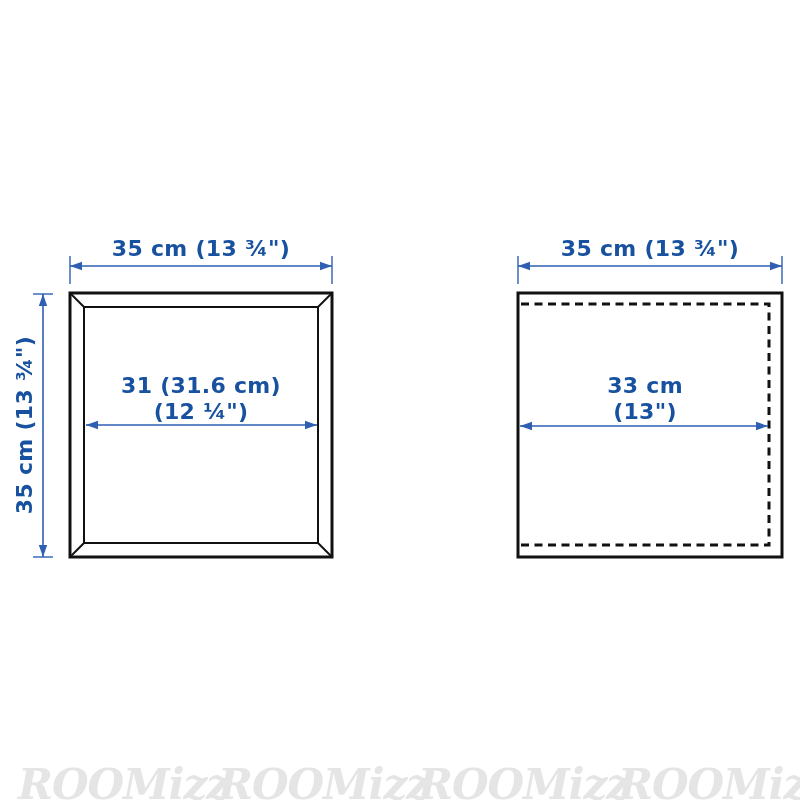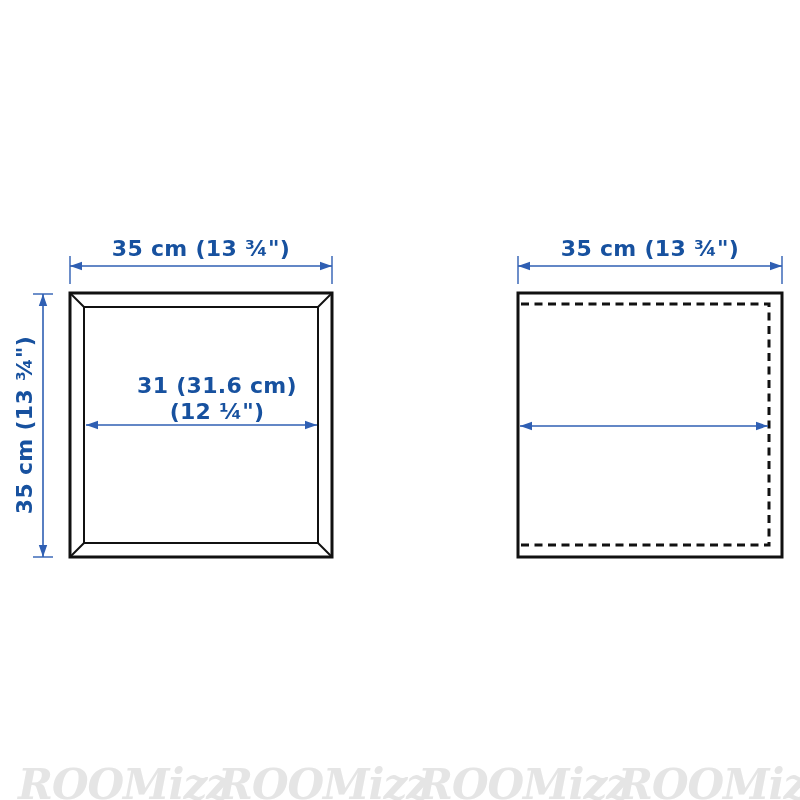--- a/index.html
+++ b/index.html
@@ -103,26 +103,30 @@
       <line x1="520" y1="426" x2="768" y2="426" stroke-width="1.6" fill="none"></line>
       <polygon points="520,426 532,421.8 532,430.2" stroke="none"></polygon>
       <polygon points="768,426 756,421.8 756,430.2" stroke="none"></polygon>
     </g>
   </svg>
 
   <div class="dim-label" style="left:69px; top:236px; width:264px;">35 cm (13 ¾")</div>
 
   <div class="dim-label rot" style="left:25px; top:425px;">35 cm (13 ¾")</div>
 
-  <div class="dim-label block" style="left:71px; top:373px; width:260px;padding-left:16px;">
+  <div class="dim-label block" style="left:71px; top:373px; width:260px;">
     <div>31 (31.6 cm)</div>
     <div>(12 ¼")</div>
   </div>
 
   <div class="dim-label" style="left:517px; top:236px; width:266px;">35 cm (13 ¾")</div>
 
+  <div class="dim-label block" style="left:515px; top:373px; width:260px;">
+    <div>33 cm</div>
+    <div>(13")</div>
+  </div>
 
   <div class="wm" style="left:18px;">ROOMizz</div>
   <div class="wm" style="left:218px;">ROOMizz</div>
   <div class="wm" style="left:418px;">ROOMizz</div>
   <div class="wm" style="left:618px;">ROOMizz</div>
 
 </div>
 
 </body></html>

